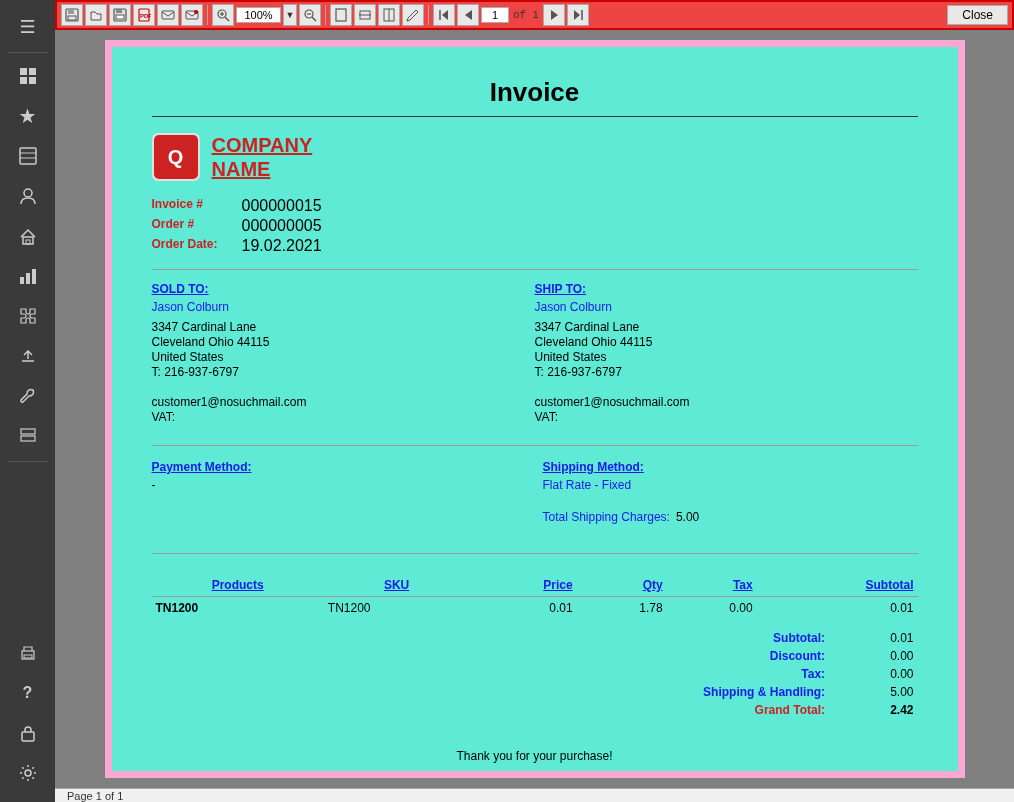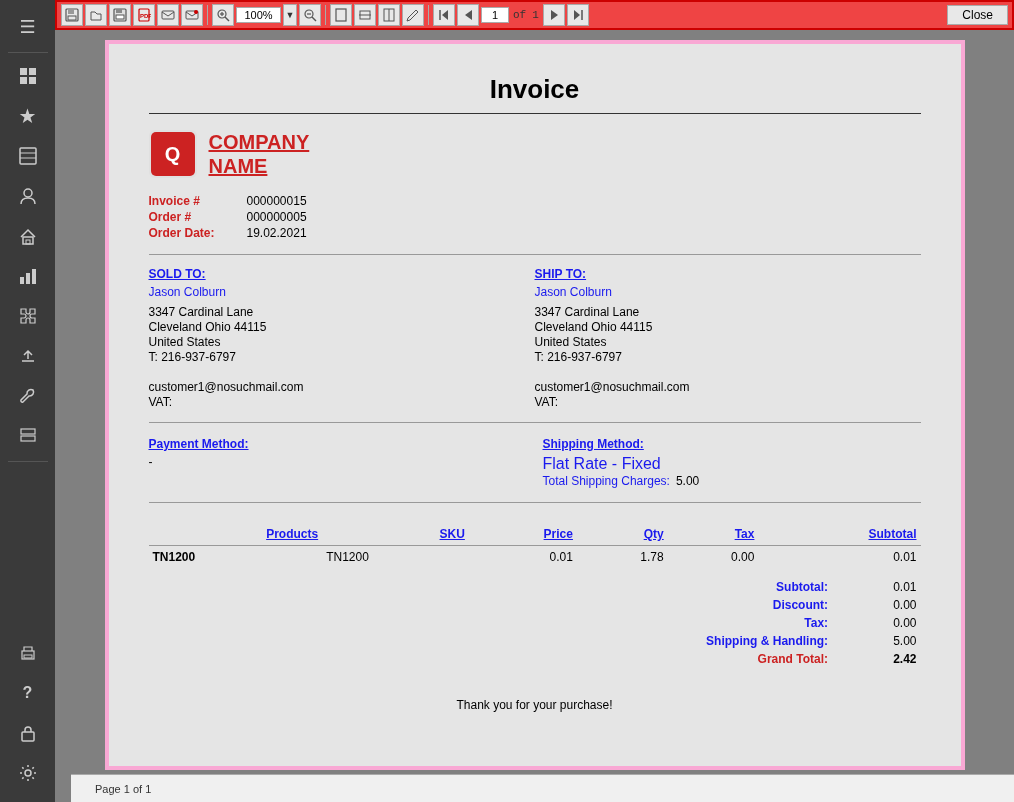--- a/index.html
+++ b/index.html
@@ -117,22 +117,22 @@
 
     
     .doc-area::-webkit-scrollbar { width: 16px; }
     .doc-area::-webkit-scrollbar-track { background: #c0c0c0; }
     .doc-area::-webkit-scrollbar-thumb { background: #888; border: 1px solid #777; }
 
     
     .pdf-page {
       width: 860px;
       min-height: 730px;
-      background: #e5e5e5;
-      border: 4px solid #f9a8d4;
+      background: #5eead4;
+      border: 7px solid #f9a8d4;
       padding: 30px 40px;
       position: relative;
     }
 
     
     .invoice-title {
       text-align: center;
       font-size: 26px;
       font-weight: bold;
       color: #000;
@@ -183,40 +183,39 @@
       text-decoration: underline;
     }
     .invoice-info {
       margin-bottom: 12px;
       border-bottom: 1px solid #999;
       padding-bottom: 12px;
     }
     .invoice-info-row {
       display: flex;
       margin-bottom: 2px;
-      gap: 8px;
     }
     .info-label {
       color: #cc2222;
       font-weight: bold;
       min-width: 90px;
       font-size: 12px;
     }
     .info-value {
       color: #000;
-      font-size: 12px;
+      font-size: 16px;
     }
 
     
     .address-section {
       display: flex;
       gap: 0;
       margin-bottom: 14px;
       border-bottom: 1px solid #999;
-      padding-bottom: 12px;
+      padding-bottom: 20px;
       align-items: flex-end;
     }
     .address-col {
       flex: 1;
     }
     .address-heading {
       font-weight: bold;
       color: #1a1aee;
       text-decoration: underline;
       font-size: 12px;
@@ -232,40 +231,40 @@
       font-size: 12px;
       margin-bottom: 1px;
     }
 
     
     .payment-section {
       display: flex;
       gap: 16px;
       margin-bottom: 20px;
       border-bottom: 1px solid #999;
-      padding-bottom: 14px;
+      padding-bottom: 29px;
     }
     .payment-col {
       flex: 1;
     }
     .section-heading {
       font-weight: bold;
       color: #1a1aee;
       text-decoration: underline;
       font-size: 12px;
       margin-bottom: 4px;
     }
     .payment-value {
       color: #000;
       font-size: 12px;
     }
     .shipping-detail {
       color: #1a1aee;
-      font-size: 16px;
-      margin-bottom: 1px;
+      font-size: 12px;
+      margin-bottom: 18px;
     }
     .shipping-detail-row {
       display: flex;
       align-items: center;
       font-size: 12px;
     }
     .shipping-detail-label {
       color: #1a1aee;
     }
     .shipping-detail-value {
@@ -273,21 +272,21 @@
       color: #000;
     }
 
     
     .products-table {
       width: 100%;
       border-collapse: collapse;
       margin-bottom: 10px;
     }
     .products-table th {
-      text-align: right;
+      text-align: center;
       border-bottom: 1px solid #999;
       padding: 4px 4px;
       font-size: 12px;
       font-weight: bold;
       color: #1a1aee;
       text-decoration: underline;
     }
     .products-table th.right { text-align: right; }
     .products-table td {
       padding: 4px 4px;
@@ -336,30 +335,29 @@
     
     .thank-you {
       text-align: center;
       font-size: 12px;
       color: #000;
       margin-top: 30px;
     }
 
     
     .status-bar {
-      height: 28px;
+      height: 14px;
       background: #f0f0f0;
       border-top: 1px solid #aaa;
       display: flex;
       align-items: center;
-      padding: 0 24px;
+      padding: 0 12px;
       font-size: 11px;
       color: #333;
       flex-shrink: 0;
-      margin-left: 16px;
     }
   </style>
 </head>
 <body>
 
 <div class="sidebar">
   <div class="sidebar-icon">☰</div>
   <div class="sidebar-divider"></div>
   <div class="sidebar-icon">
     <svg width="18" height="18" viewBox="0 0 18 18" fill="none">

